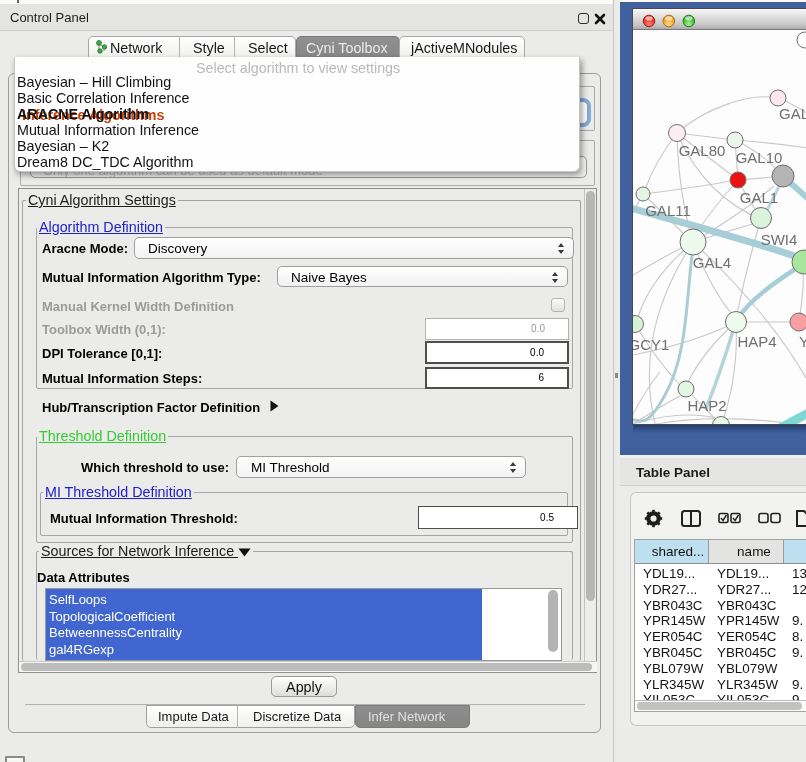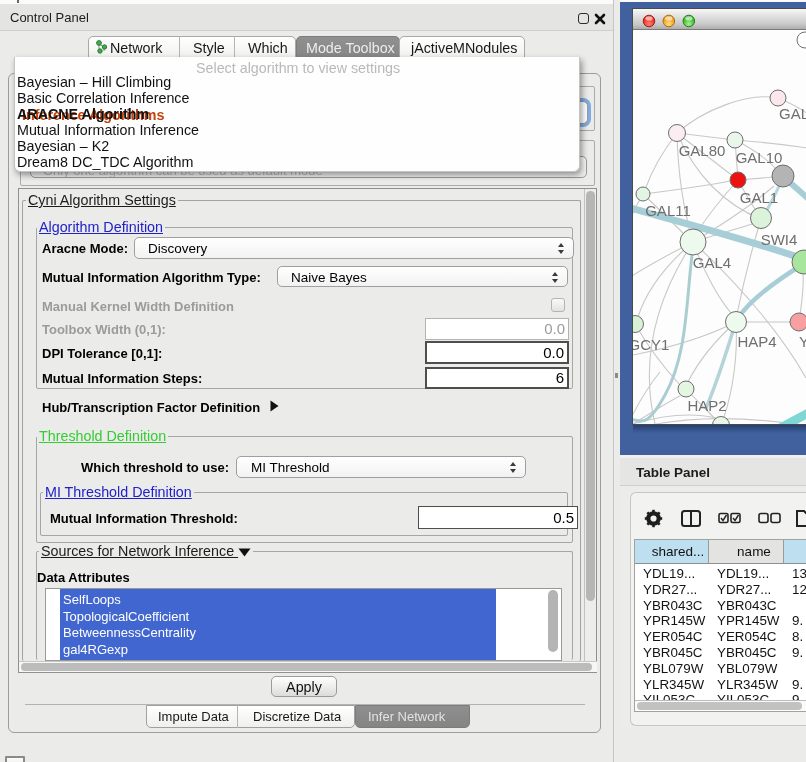--- a/index.html
+++ b/index.html
@@ -2,21 +2,21 @@
 <html><head>
 <meta charset="utf-8">
 <style>
 * { margin:0; padding:0; box-sizing:border-box; }
 html,body { width:806px; height:762px; overflow:hidden; }
 body { font-family:"Liberation Sans", sans-serif; background:#ebebe9; position:relative; }
 .abs { position:absolute; }
 .b { font-weight:bold; }
 .gray { color:#9b9b9b; }
 .grouplab { font-size:14.3px; background:#ebebe9; padding:0 2px; line-height:14px;text-decoration:underline; }
-.fld { position:absolute; background:#ffffff; font-size:15px; text-align:right; padding-right:3px; }
+.fld { position:absolute; background:#ffffff; font-size:10px; text-align:right; padding-right:23px; }
 .lab { position:absolute; font-size:13px; white-space:nowrap; }
 .combo { position:absolute; background:linear-gradient(#ffffff,#f2f2f2); border:1px solid #9f9f9f; border-radius:5px; font-size:13.5px; }
 .combo .ar { position:absolute; right:8px; top:4px; }
 </style>
 </head>
 <body>
 
 <div class="abs" style="left:0;top:0;width:613px;height:762px;background:#ebebe9;"></div>
 <div class="abs" style="left:0;top:0;width:620px;height:4px;background:#fbfbfa;"></div>
 <div class="abs" style="left:17px;top:0;width:2px;height:3px;background:#666;"></div>
@@ -36,22 +36,22 @@
 <div class="abs" style="left:296px;top:36px;width:104px;height:24px;background:linear-gradient(#909090,#868686);border:1px solid #7c7c7c;border-radius:5px 5px 0 0;"></div>
 <div class="abs" style="left:399px;top:36px;width:126px;height:24px;background:linear-gradient(#ffffff,#efefed);border:1px solid #a8a8a8;border-radius:5px 5px 0 0;"></div>
 <svg class="abs" style="left:96px;top:40px;" width="12" height="14" viewBox="0 0 12 14">
     <path d="M3 4 L3 11 M3 4 L8 7 M8 7 L8 11" stroke="#8a8a8a" stroke-width="1"></path>
     <circle cx="3" cy="3" r="2.4" fill="#3fae4a" stroke="#2d7d36"></circle>
     <circle cx="8.5" cy="7" r="2.2" fill="#3fae4a" stroke="#2d7d36"></circle>
     <circle cx="4" cy="11" r="2.2" fill="#3fae4a" stroke="#2d7d36"></circle>
   </svg>
 <div class="abs" style="left:110px;top:40px;font-size:14.3px;color:#181818;">Network</div>
 <div class="abs" style="left:193px;top:40px;font-size:14.3px;color:#181818;">Style</div>
-<div class="abs" style="left:248px;top:40px;font-size:14.3px;color:#181818;">Which</div>
-<div class="abs" style="left:306px;top:40px;font-size:14.3px;color:#ececec;">Mode Toolbox</div>
+<div class="abs" style="left:248px;top:40px;font-size:14.3px;color:#181818;">Select</div>
+<div class="abs" style="left:306px;top:40px;font-size:14.3px;color:#ececec;">Cyni Toolbox</div>
 <div class="abs" style="left:411px;top:40px;font-size:14.3px;color:#181818;">jActiveMNodules</div>
 
 <div class="abs" style="left:8px;top:73px;width:593px;height:660px;border:1px solid #9c9c9c;border-radius:6px;"></div>
 
 <div class="abs" style="left:20px;top:86px;width:575px;height:45px;border:1px solid #aaaaaa;border-radius:2px;"></div>
 <div class="abs" style="left:300px;top:101px;width:288px;height:23px;border-radius:5px;background:#fff;border:1px solid #9a9a9a;box-shadow:0 0 0 3px rgba(90,150,220,0.75);"></div>
 <div class="abs" style="left:20px;top:140px;width:575px;height:46px;border:1px solid #aaaaaa;border-radius:2px;"></div>
 <div class="abs" style="left:30px;top:156px;width:557px;height:22px;border-radius:5px;background:linear-gradient(#fdfdfd,#ededeb);border:1px solid #9a9a9a;overflow:hidden;">
 <div style="position:absolute;left:12px;top:6px;font-size:13px;color:#b9b9b9;">Only one algorithm can be used as default mode</div>
   </div>
@@ -123,21 +123,21 @@
 <div class="fld" style="left:418px;top:506px;width:160px;height:23px;border:1px solid #4e4e4e;color:#000;line-height:21px;">0.5</div>
 
 <div class="abs" style="left:36px;top:551px;width:537px;height:109px;border:1px solid #a6a6a6;border-radius:2px;border-bottom:none;"></div>
 <div class="abs grouplab" style="left:39px;top:544px;color:#1c1c1c;">Sources for Network Inference <svg width="13" height="9" viewBox="0 0 13 9" style="vertical-align:-1px;">
       <path d="M0.5 0.5 L12.5 0.5 L6.5 8.5 Z" fill="#111"></path>
     </svg></div>
 
 <div class="lab b" style="left:37px;top:570px;">Data Attributes</div>
 
 <div class="abs" style="left:45px;top:588px;width:517px;height:73px;border:1px solid #999;background:#fff;"></div>
-<div class="abs" style="left:60px;top:589px;width:436px;height:71px;background:#4166cf;overflow:hidden;">
+<div class="abs" style="left:46px;top:589px;width:436px;height:71px;background:#4166cf;overflow:hidden;">
   <div style="position:absolute;left:3px;top:3px;font-size:13px;color:#fff;line-height:16.6px;">SelfLoops<br>TopologicalCoefficient<br>BetweennessCentrality<br>gal4RGexp</div>
 </div>
 <div class="abs" style="left:548px;top:590px;width:10px;height:62px;background:#b4b4b4;border-radius:5px;"></div>
 
 <div class="abs" style="left:271px;top:676px;width:66px;height:21px;background:linear-gradient(#ffffff,#dcdcda);border:1px solid #9b9b9b;border-radius:5px;text-align:center;font-size:14.3px;line-height:20px;color:#111;">Apply</div>
 
 <div class="abs" style="left:25px;top:704px;width:560px;height:1px;background:#b3b3b3;"></div>
 <div class="abs" style="left:146px;top:705px;width:209px;height:23px;background:linear-gradient(#ffffff,#efefed);border:1px solid #a0a0a0;border-radius:0 0 5px 5px;"></div>
 <div class="abs" style="left:237px;top:705px;width:1px;height:23px;background:#b5b5b5;"></div>
 <div class="abs" style="left:355px;top:705px;width:115px;height:23px;background:linear-gradient(#8e8e8e,#858585);border:1px solid #7c7c7c;border-radius:0 0 5px 5px;"></div>

